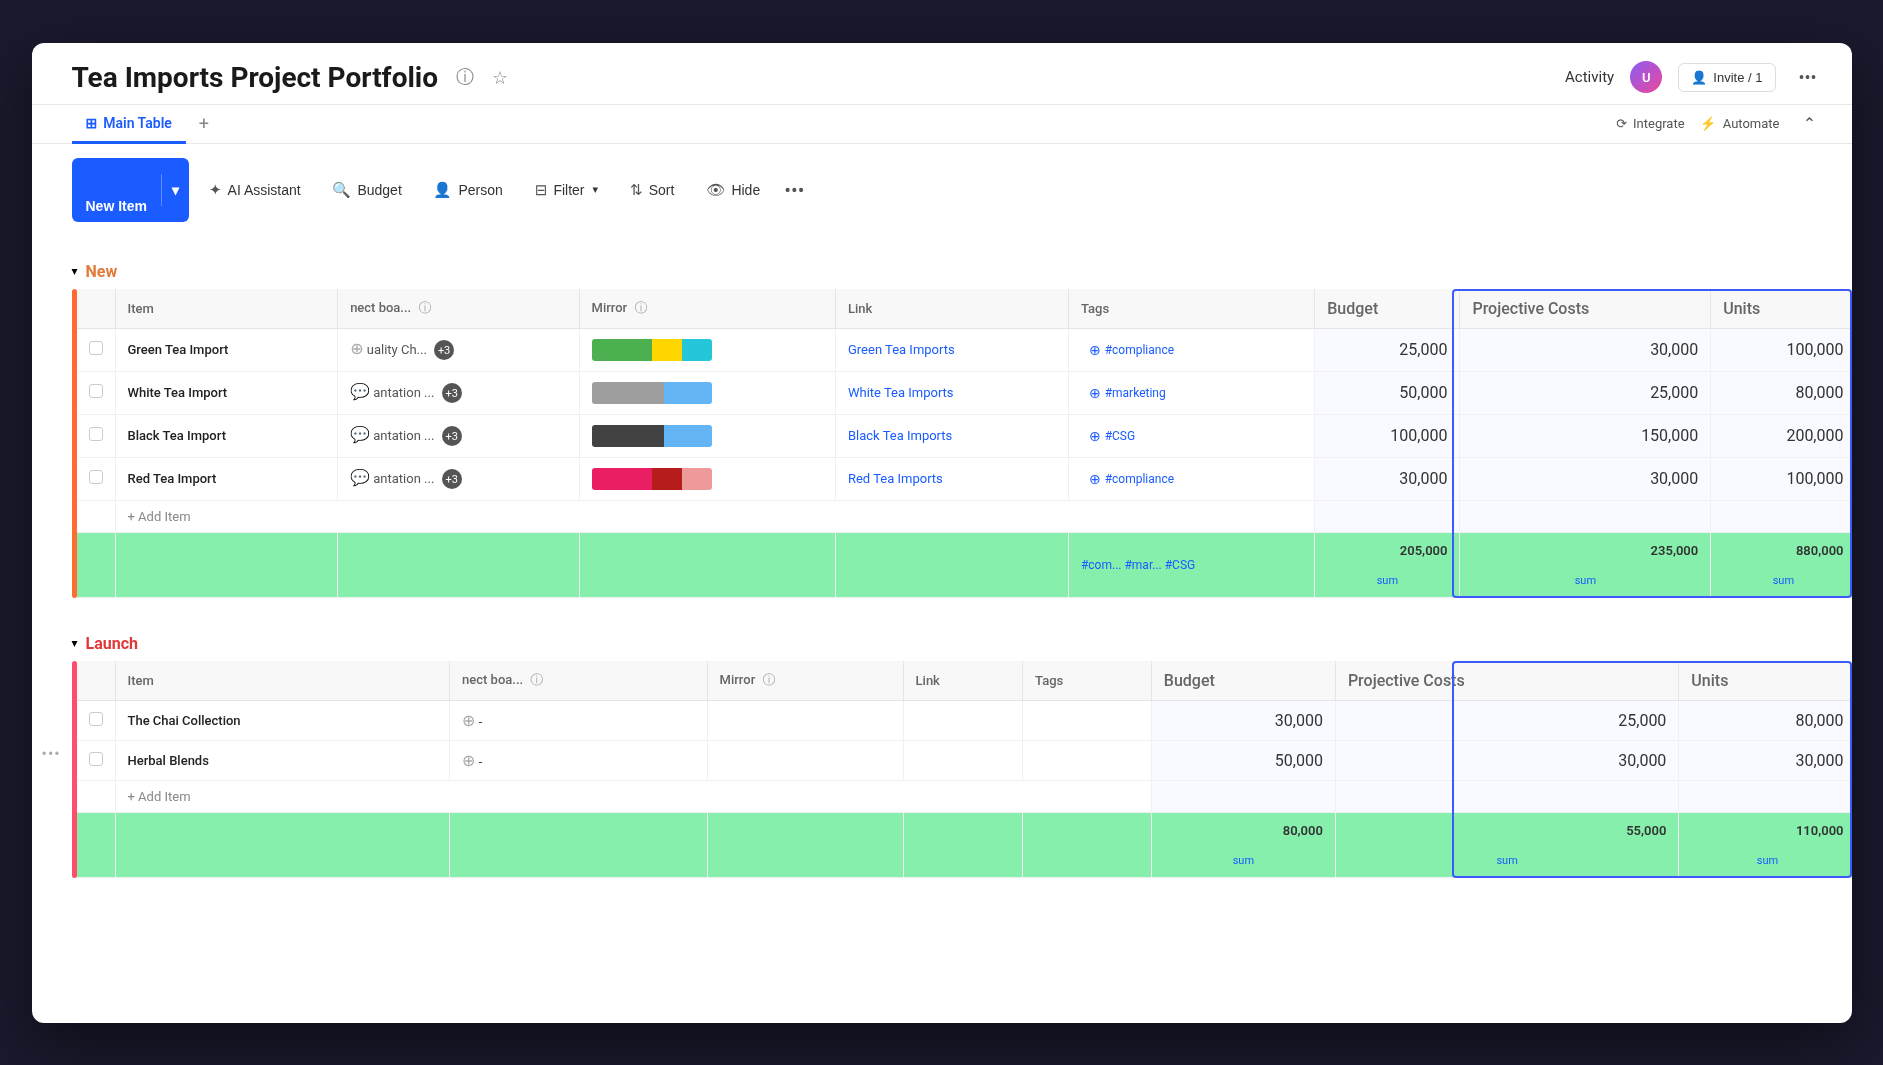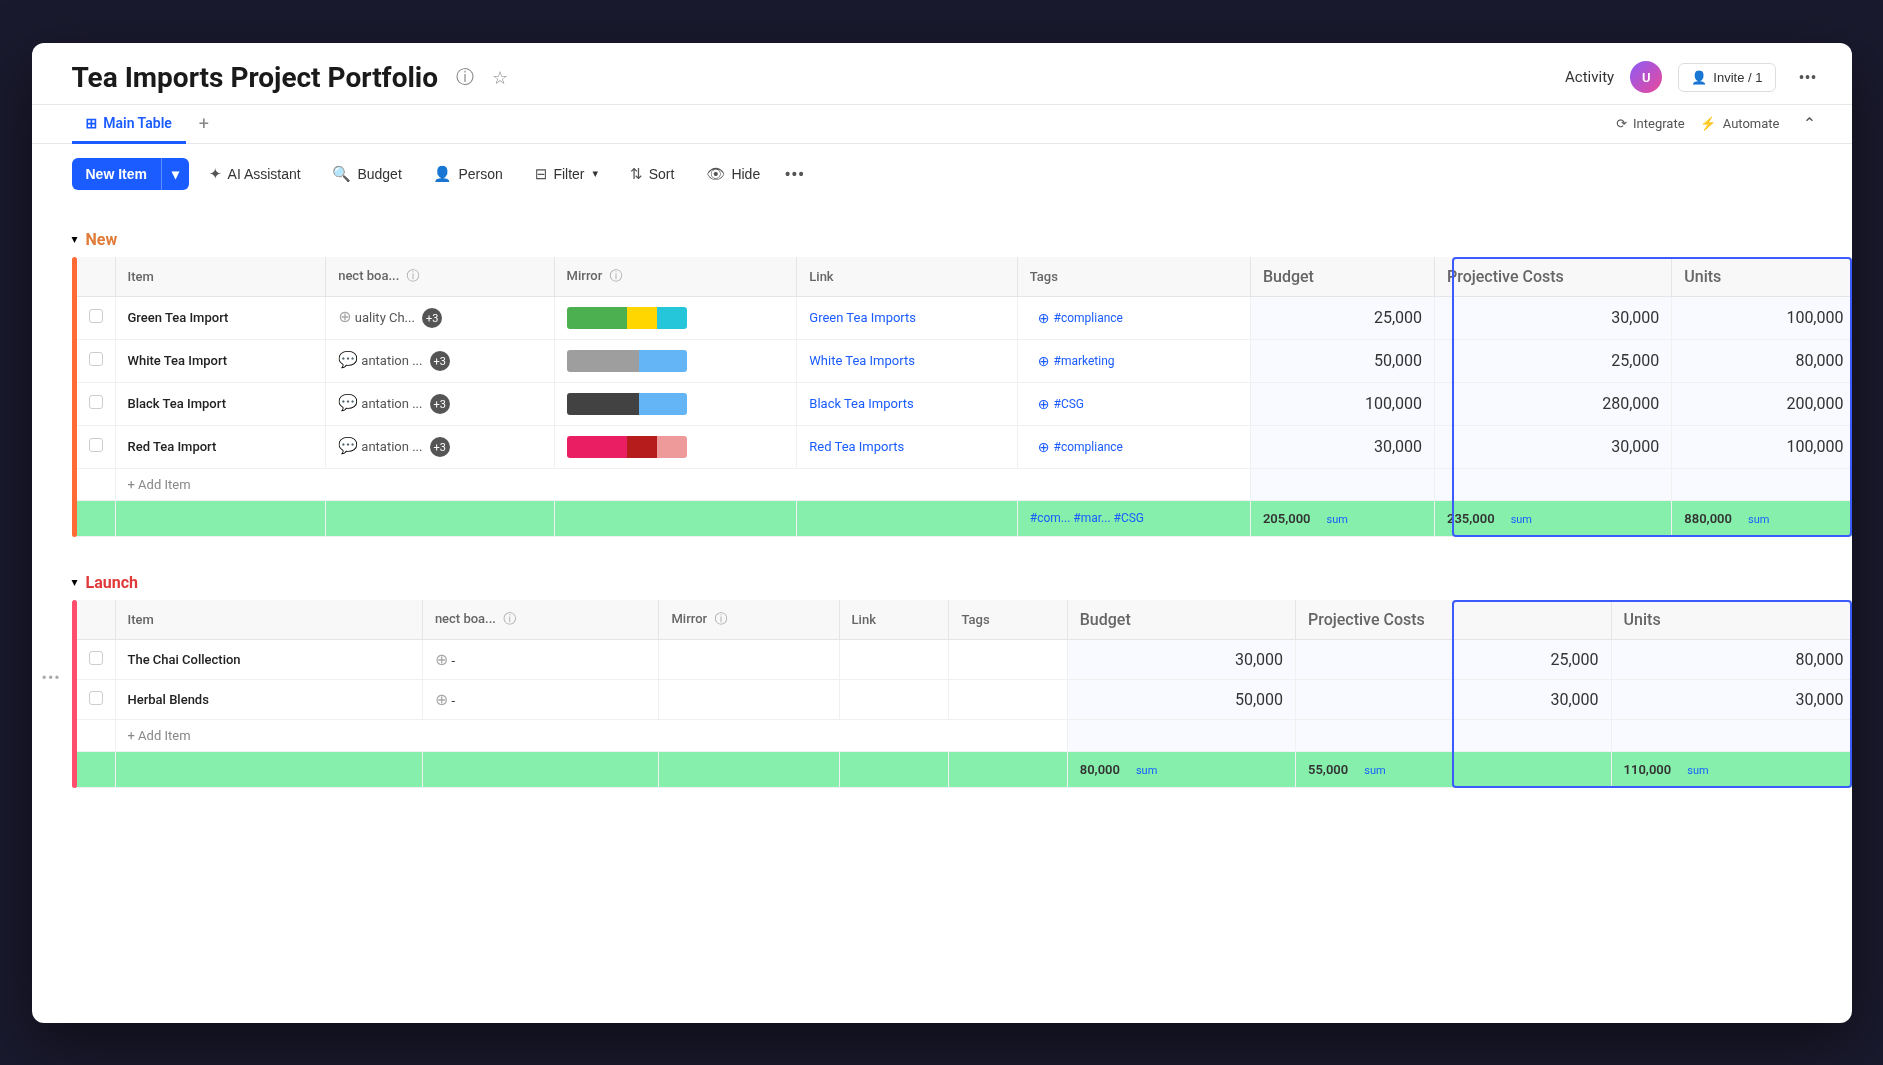--- a/index.html
+++ b/index.html
@@ -172,20 +172,21 @@
       color: white;
       border: none;
       border-radius: 6px;
       font-size: 14px;
       font-weight: 600;
       cursor: pointer;
       overflow: hidden;
     }
     .new-item-label {
       padding: 8px 14px;
+      margin-top: 32px;
     }
     .new-item-chevron {
       padding: 8px 10px;
       border-left: 1px solid rgba(255,255,255,0.3);
       display: flex;
       align-items: center;
     }
     .toolbar-btn {
       display: flex;
       align-items: center;
@@ -338,21 +339,21 @@
       font-weight: 600;
       font-size: 13px;
     }
     .sum-label {
       color: #1a5cff;
       font-size: 11px;
       text-align: center;
     }
     .sum-cell {
       display: flex;
-      align-items: flex-end;
+      flex-direction: column;
       gap: 16px;
     }
     
     .add-item-row td {
       color: #888;
       font-size: 13px;
       cursor: pointer;
       padding: 8px 12px;
     }
     
@@ -575,21 +576,21 @@
                 <td>
                   <a class="link-text">Black Tea Imports</a>
                 </td>
                 <td>
                   <span class="tag">
                     <span class="tag-plus">⊕</span>
                     <span class="tag-text">#CSG</span>
                   </span>
                 </td>
                 <td class="num-cell highlight-col">100,000</td>
-                <td class="num-cell highlight-col">280,000</td>
+                <td class="num-cell highlight-col">150,000</td>
                 <td class="num-cell highlight-col">200,000</td>
               </tr>
 
               <tr>
                 <td class="checkbox-col"><div class="checkbox"></div></td>
                 <td>
                   <span class="item-name">Red Tea Import</span>
                 </td>
                 <td>
                   <span class="add-icon">💬</span>

